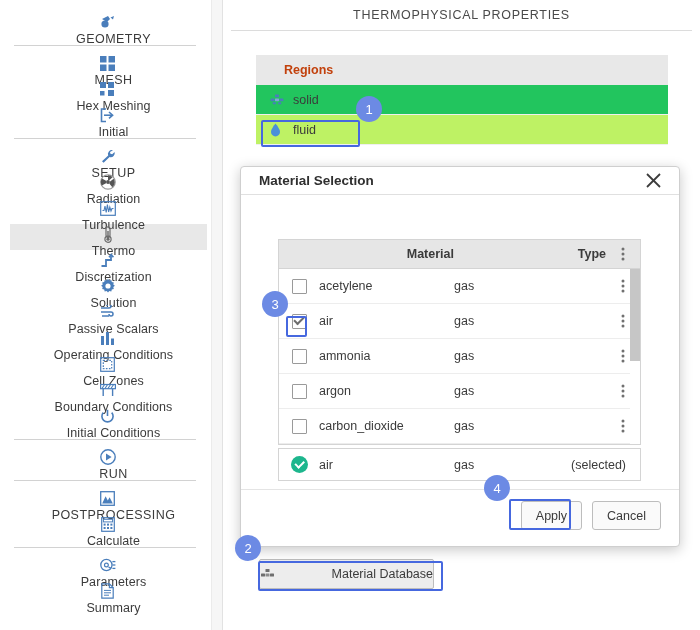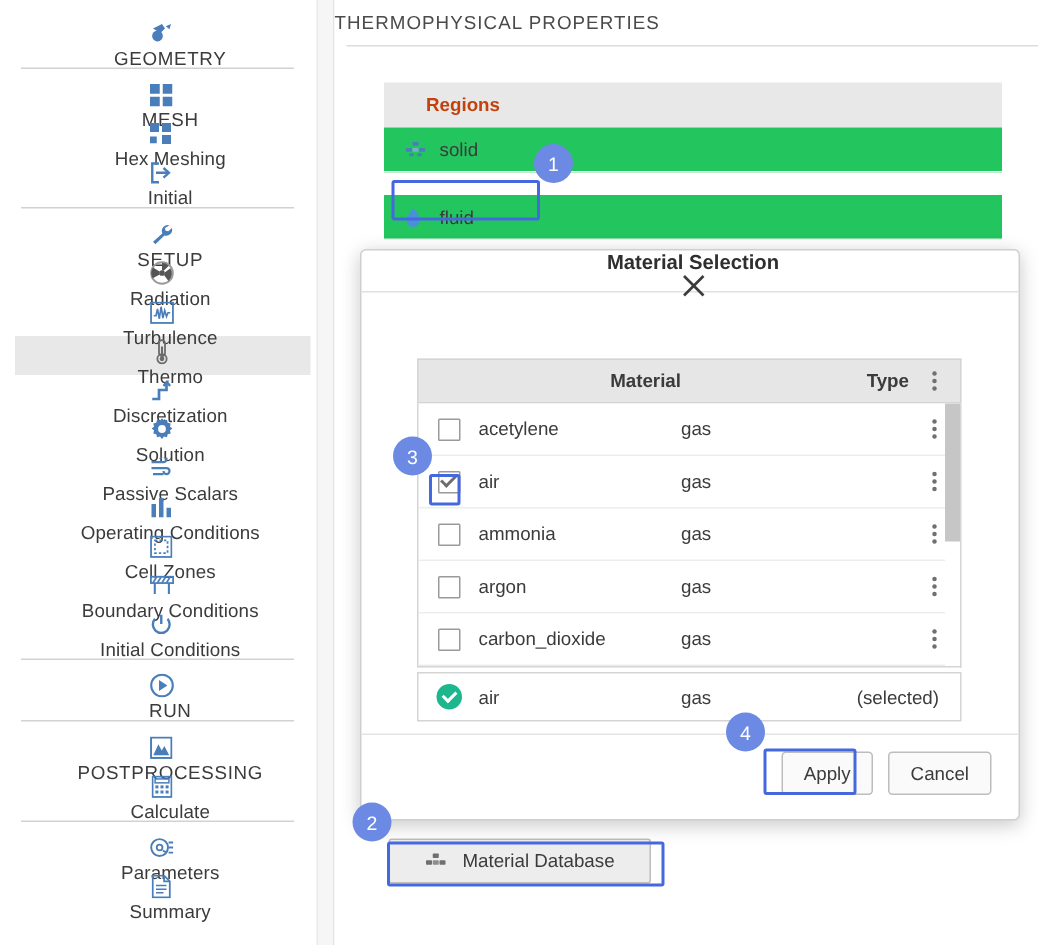--- a/index.html
+++ b/index.html
@@ -46,69 +46,69 @@
     position: absolute; left: 222px; top: 0; width: 1px; height: 630px;
     background: #e2e2e2;
   }
 
   
   #main {
     position: absolute; left: 223px; top: 0; right: 0; height: 630px;
     background: #ffffff;
   }
   #main-title {
-    height: 30px; line-height: 30px; 
+    height: 30px; line-height: 30px; text-align: center;
     font-size: 12.5px; color: #4a4a4a; letter-spacing: .7px;
   }
   #main-title-rule {
     height: 1px; background: #dcdcdc; margin: 0 8px;
   }
 
   
   #regions-panel {
     position: absolute; left: 33px; top: 55px; width: 412px;
   }
   #regions-header {
     background: #e8e8e8; height: 30px; line-height: 30px;
     padding-left: 28px; font-size: 12.5px; color: #c2410c; font-weight: bold;
   }
   .region-row {
     height: 30px; display: flex; align-items: center;
     padding-left: 14px; font-size: 12.5px; color: #3b3b3b;
     border-bottom: 1px solid #efefef; cursor: pointer;
   }
   .region-row.odd { background: #22c55e; }
-  .region-row.even { background: #22c55e; margin-top: 15px; }
+  .region-row.even { background: #bef264; }
   .region-ico { width: 16px; margin-right: 7px; display:flex; align-items:center; }
 
   .hl-box {
     position: absolute; border: 2px solid #4668df; border-radius: 2px;
     pointer-events: none;
   }
 
   
   #matdb-wrap { position: absolute; left: 36px; top: 559px; }
   #matdb-btn {
-    display: flex; align-items: center; justify-content: center;
+    display: flex; align-items: center; justify-content: space-between;
     width: 175px; height: 30px; background: #ededed;
     border: 1px solid #bdbdbd; border-radius: 2px;
     font-size: 12.5px; color: #3b3b3b; cursor: pointer;
   }
   #matdb-btn .mdb-ico { margin-right: 10px; display: flex; }
 
   
   #dialog {
     position: absolute; left: 240px; top: 166px; width: 440px; height: 381px;
     background: #ffffff; border: 1px solid #cfcfcf; border-radius: 4px;
     box-shadow: 0 3px 13px rgba(0,0,0,.22);
     overflow: hidden;
   }
   #dialog-titlebar {
     height: 28px; display: flex; align-items: center;
-    border-bottom: 1px solid #e0e0e0; padding: 0 14px 0 18px; flex-direction: column;
+    border-bottom: 1px solid #e0e0e0; padding: 0 14px 0 18px;
   }
   #dialog-title { font-size: 13.5px; color: #2f2f2f; font-weight: bold; flex: 1; }
   #dialog-close {
     width: 24px; height: 24px; display: flex; align-items: center;
     justify-content: center; cursor: pointer; color: #3c3c3c;
   }
 
   
   #table-wrap { position: absolute; left: 37px; top: 72px; width: 363px; }
   #tbl-head {

